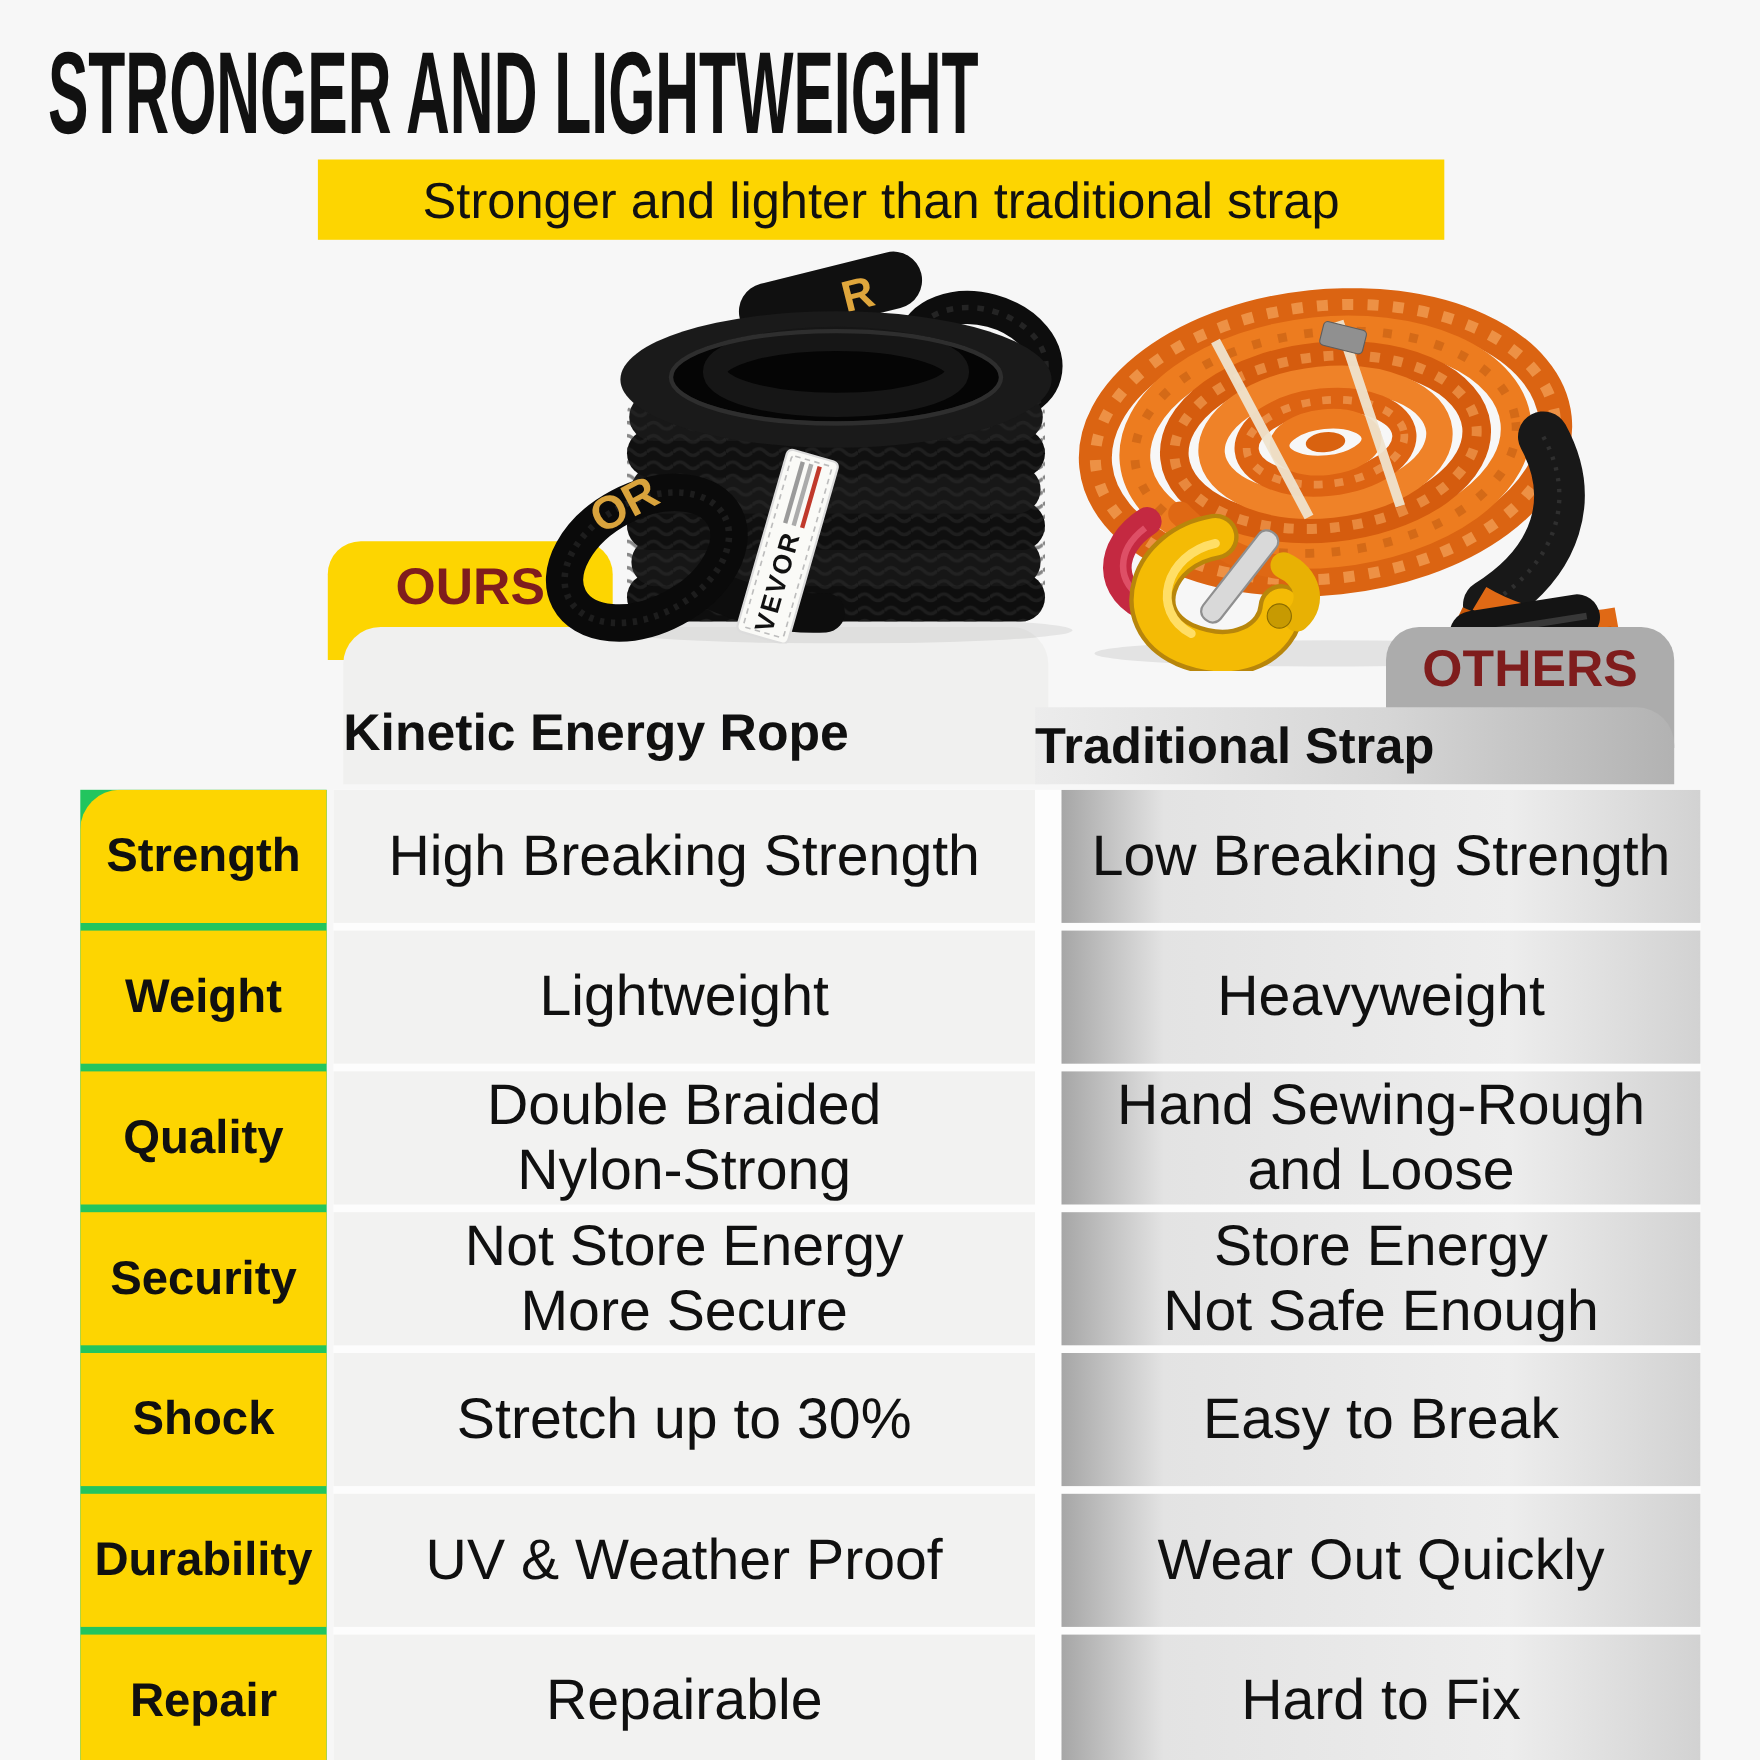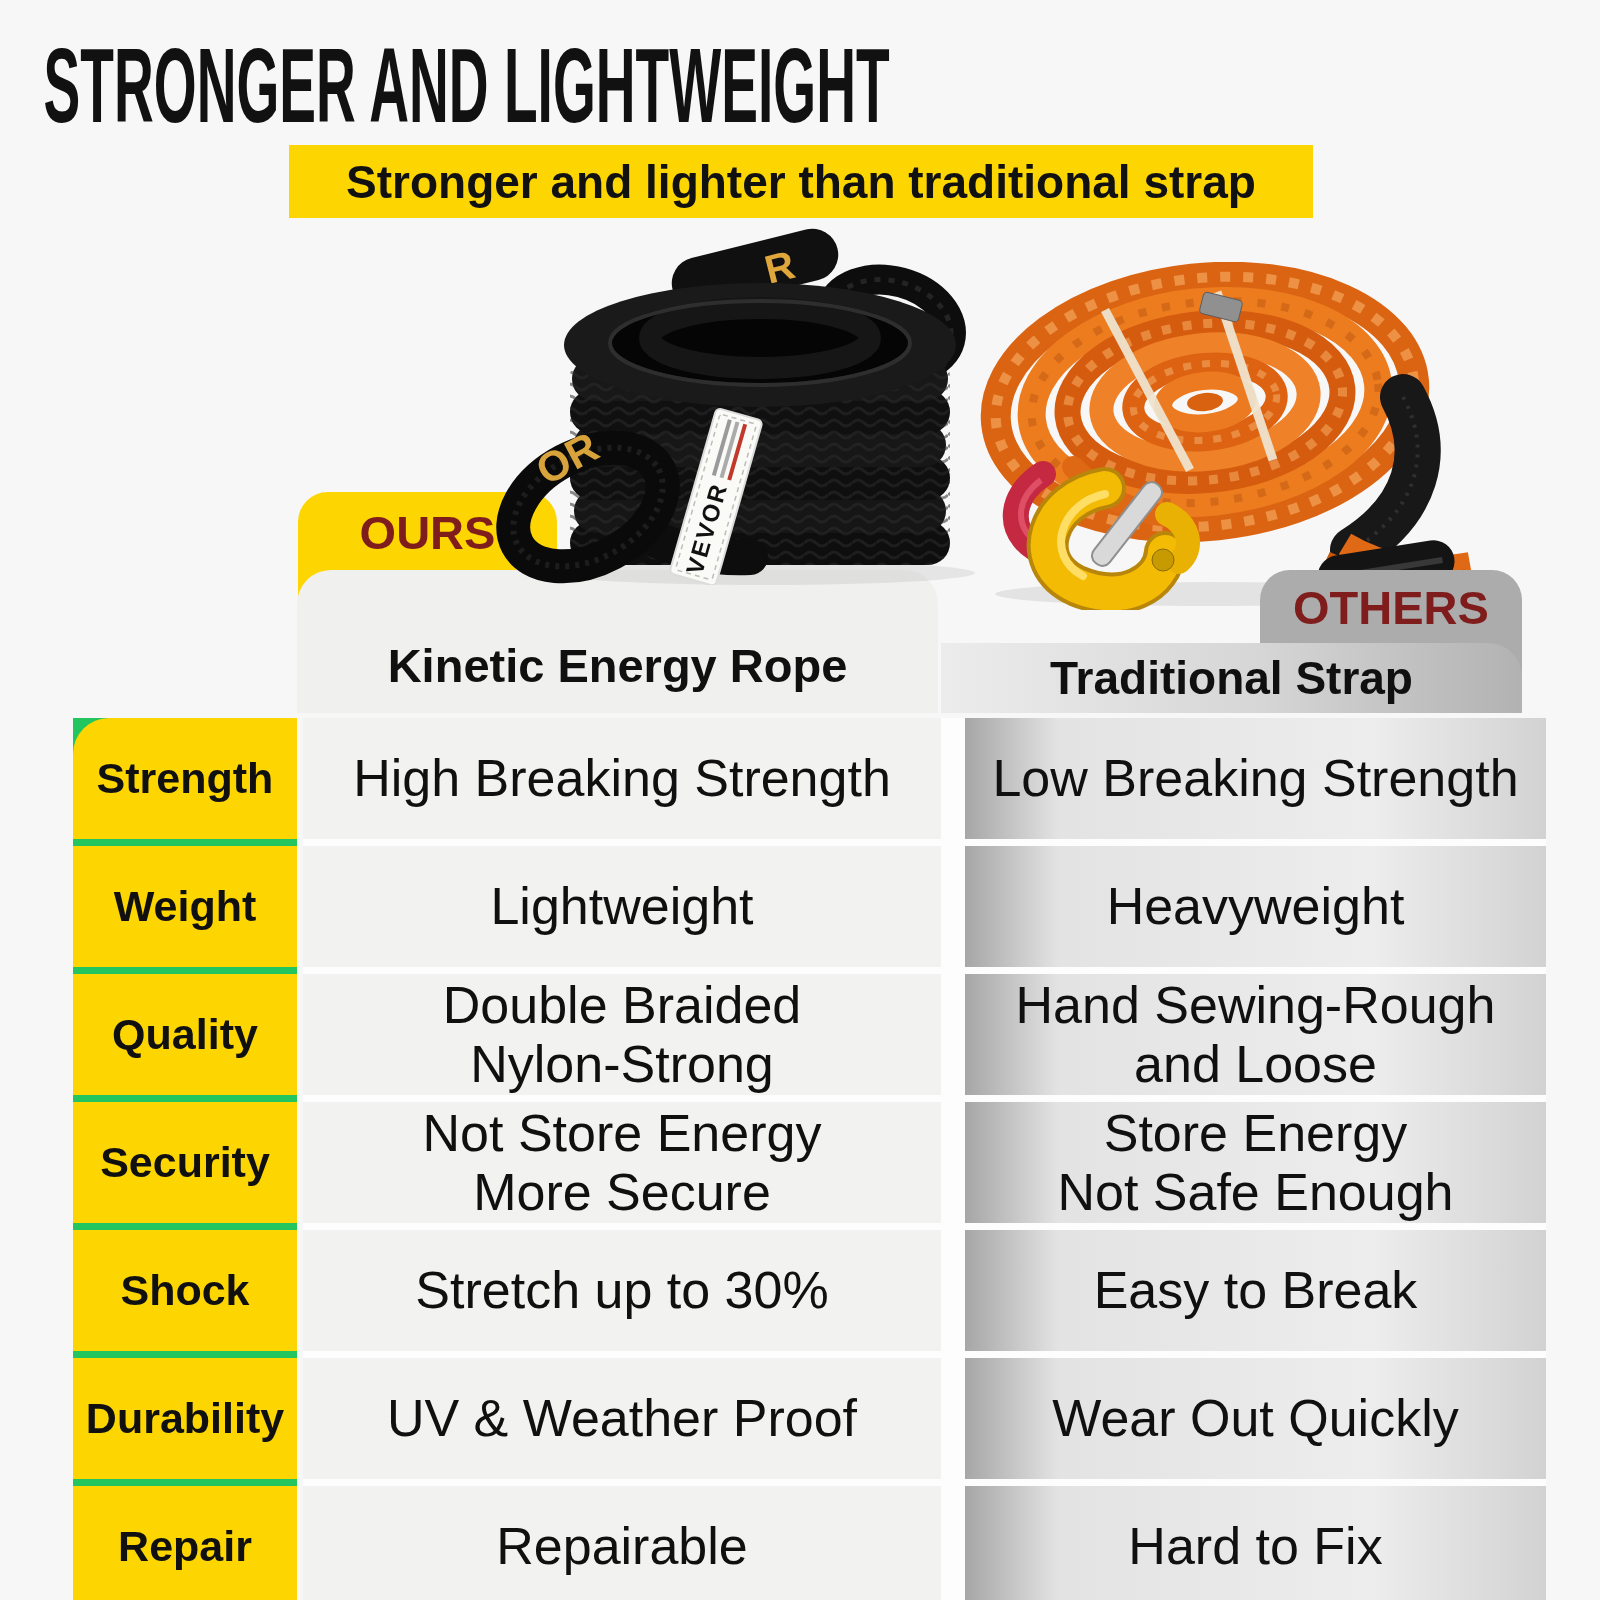--- a/index.html
+++ b/index.html
@@ -8,37 +8,37 @@
     background:#F7F7F7;font-family:"Liberation Sans",sans-serif;color:#101010;
     margin:0 auto;
   }
   
   .title-wrap{position:absolute;left:0;top:30px;width:1280px;height:110px;
     display:flex;align-items:center;justify-content:flex-end;}
   .title-text{display:inline-block;font-size:106px;font-weight:700;line-height:1;
     transform:scaleX(0.52);transform-origin:50% 50%;white-space:nowrap;color:#111;}
   .banner{position:absolute;left:289px;top:145px;width:1024px;height:73px;
     background:#FDD501;display:flex;align-items:center;justify-content:center;}
-  .banner-text{font-size:46px;font-weight:700;color:#111;}
+  .banner-text{font-size:46px;font-weight:400;color:#111;}
   
   .tab{position:absolute;border-radius:30px 30px 0 0;}
   .tab .tab-label{display:flex;align-items:center;justify-content:center;
     font-weight:700;font-size:47px;color:#7f1d1d;}
   .ours-tab{left:298px;top:492px;width:259px;height:108px;background:#FDD501;z-index:2;}
   .ours-tab .tab-label{height:80px;}
   .others-tab{left:1260px;top:570px;width:262px;height:110px;background:#ACACAC;z-index:2;}
   .others-tab .tab-label{height:74px;}
-  .ours-panel{position:absolute;left:297px;top:570px;width:641px;height:143px;
+  .ours-panel{position:absolute;left:312px;top:570px;width:641px;height:143px;
     background:#F0F0EF;border-radius:34px 34px 0 0;z-index:3;
-    display:flex;align-items:flex-end;justify-content:center;}
+    display:flex;align-items:flex-end;}
   .ours-panel .col-header{font-size:47px;font-weight:700;padding-bottom:20px;}
   .others-panel{position:absolute;left:941px;top:643px;width:581px;height:70px;
     background:linear-gradient(90deg,#ECECEC 0%,#D6D6D6 55%,#B2B2B2 100%);
     border-radius:0 34px 0 0;z-index:3;
-    display:flex;align-items:center;justify-content:center;}
+    display:flex;align-items:center;}
   .others-panel .col-header{font-size:46px;font-weight:700;}
   
   .col{position:absolute;top:718px;height:882px;display:flex;flex-direction:column;
     gap:7px;overflow:hidden;}
   .col-labels{left:73px;width:224px;background:#22c55e;}
   .col-ours{left:303px;width:638px;background:#FDFDFD;}
   .col-others{left:941px;width:581px;background:#FDFDFD;padding-left:24px;}
   .cell{flex:0 0 121px;display:flex;align-items:center;justify-content:center;
     text-align:center;white-space:pre-line;}
   .label-cell{background:#FDD501;font-weight:700;font-size:43px;}

